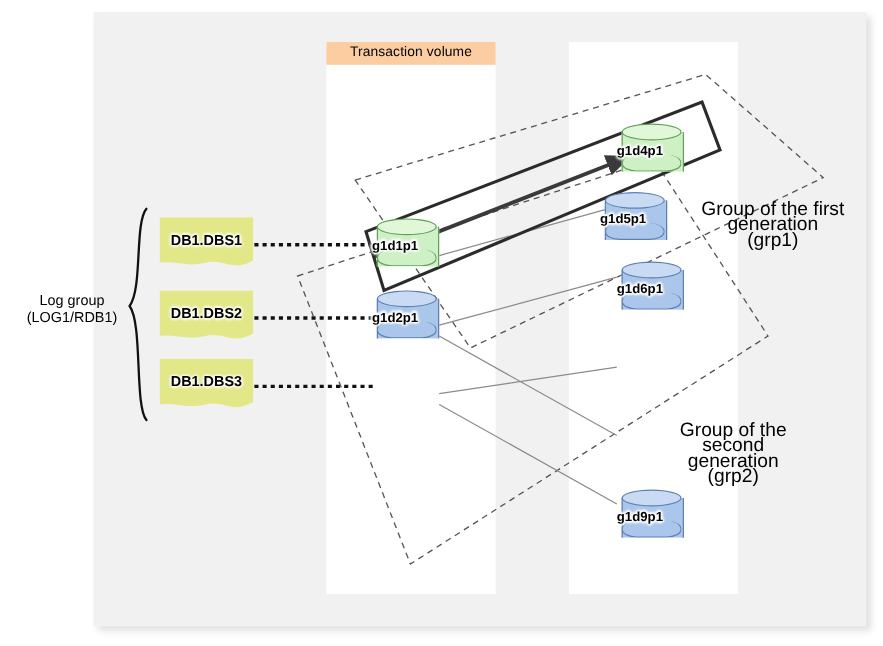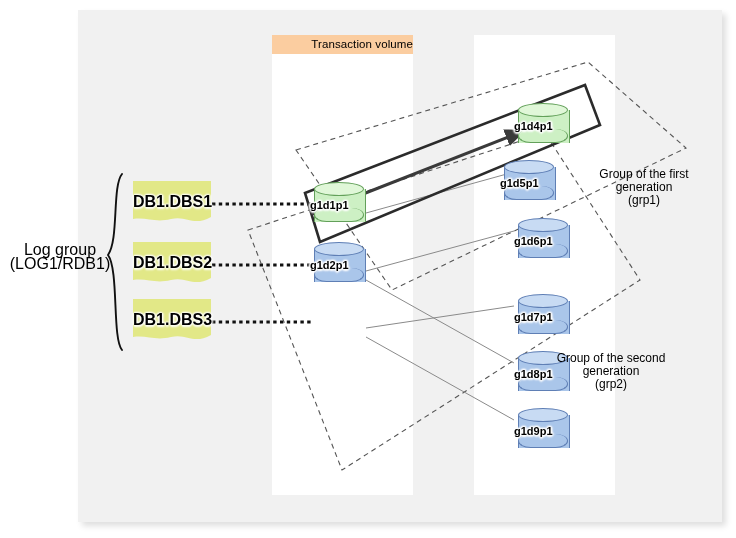--- a/index.html
+++ b/index.html
@@ -7,21 +7,21 @@
        font-family:"Liberation Sans","DejaVu Sans",sans-serif;}
   #stage{position:relative;width:736px;height:538px;}
 
   
   .panel{position:absolute;left:78px;top:10px;width:644px;height:512px;
          background:#f1f1f1;box-shadow:4px 4px 6px rgba(0,0,0,.13);}
 
   
   .vol-col{position:absolute;background:#ffffff;}
   .vol-head{position:absolute;background:#fbcda0;color:#000;
-            font-size:11.5px;text-align:right;line-height:19px;height:19px;
+            font-size:11.5px;text-align:center;line-height:19px;height:19px;
             letter-spacing:.1px;}
 
   
   svg.layer{position:absolute;left:0;top:0;width:736px;height:538px;
             overflow:visible;pointer-events:none;}
 
   
   .cyl{position:absolute;width:52px;height:48px;}
   .cyl .body{position:absolute;left:0;top:7px;width:50px;height:33px;
              border:1px solid #5f7fb5;border-top:none;border-bottom:none;
@@ -36,28 +36,28 @@
   .cyl.green .top{background:#e0f7d8;border-color:#63a05a;}
   .cyl .lbl{position:absolute;left:-4px;top:17px;width:60px;
             font-size:11px;font-weight:bold;color:#000;z-index:4;
             text-shadow:1.5px 0 2px #fff,-1.5px 0 2px #fff,0 1.5px 2px #fff,
                         0 -1.5px 2px #fff,1px 1px 2px #fff,-1px -1px 2px #fff,
                         1px -1px 2px #fff,-1px 1px 2px #fff;}
 
   
   .dbs{position:absolute;width:78px;height:46px;}
   .dbs .lbl{position:absolute;left:0;top:12px;width:78px;text-align:center;
-            font-size:16px;font-weight:bold;color:#000;
+            font-size:12px;font-weight:bold;color:#000;
             text-shadow:1.5px 0 2px #fff,-1.5px 0 2px #fff,0 1.5px 2px #fff,
                         0 -1.5px 2px #fff;}
 
   
-  .txt{position:absolute;font-size:12px;color:#000;text-align:center;
+  .txt{position:absolute;font-size:16px;color:#000;text-align:center;
        line-height:13px;}
-  .txt.big{font-size:16px;line-height:14px;}
+  .txt.big{font-size:12px;line-height:14px;}
 </style>
 </head>
 <body>
 
 <div id="stage">
 
   <div class="panel"></div>
 
   <div class="vol-col" style="left:272px;top:35px;width:141px;height:460px;"></div>
   <div class="vol-col" style="left:474px;top:35px;width:141px;height:460px;"></div>
@@ -147,33 +147,21 @@
     <div class="lbl">g1d5p1</div>
   </div>
 
   <div class="cyl" style="left:518px;top:218px;">
     <div class="body"></div>
     <div class="bot"></div>
     <div class="top"></div>
     <div class="lbl">g1d6p1</div>
   </div>
 
-  <div class="cyl" style="left:518px;top:294px;">
-    <div class="body"></div>
-    <div class="bot"></div>
-    <div class="top"></div>
-    <div class="lbl">g1d7p1</div>
-  </div>
 
-  <div class="cyl" style="left:518px;top:351px;">
-    <div class="body"></div>
-    <div class="bot"></div>
-    <div class="top"></div>
-    <div class="lbl">g1d8p1</div>
-  </div>
 
   <div class="cyl" style="left:518px;top:408px;">
     <div class="body"></div>
     <div class="bot"></div>
     <div class="top"></div>
     <div class="lbl">g1d9p1</div>
   </div>
 
   <div class="txt" style="left:580px;top:168px;width:128px;">
     <span>Group of the first</span><br>

